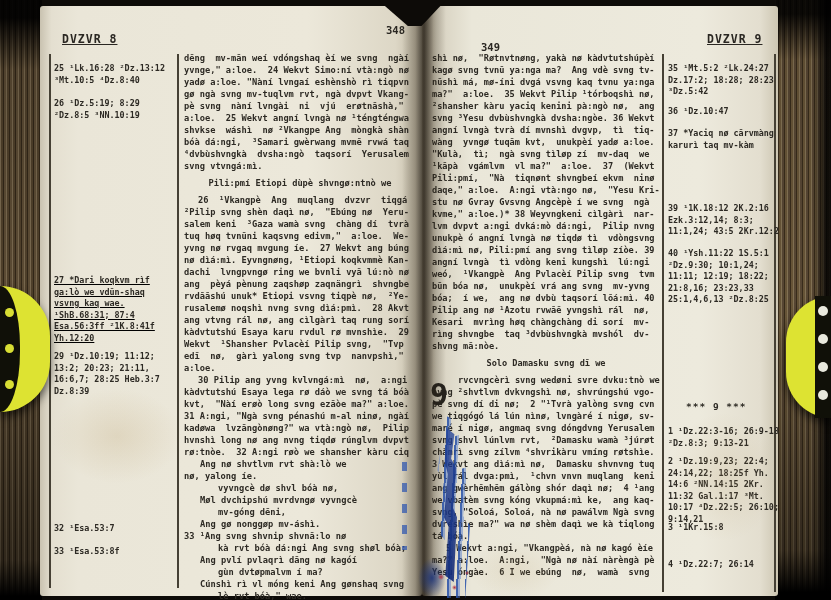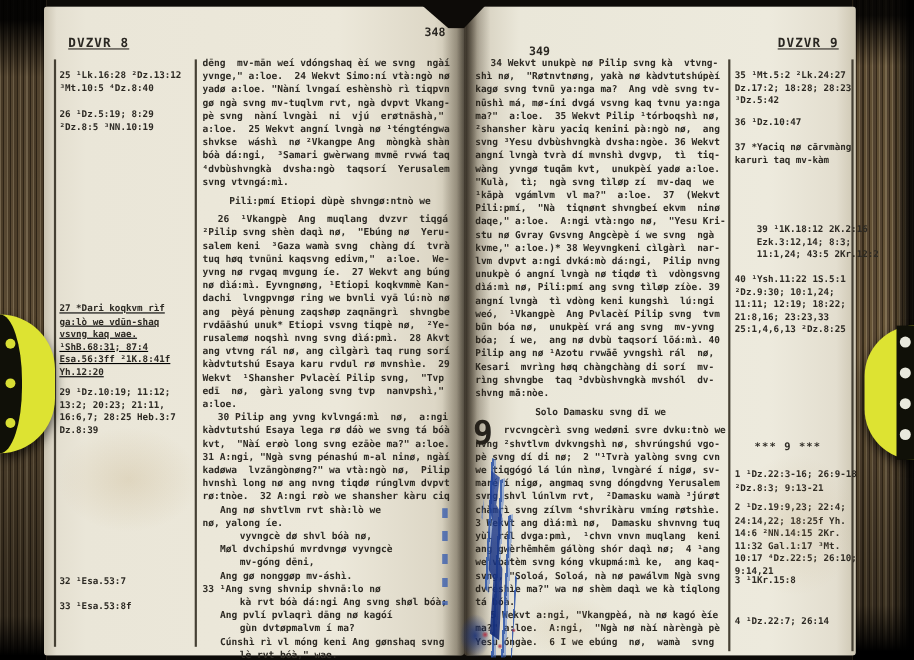--- a/index.html
+++ b/index.html
@@ -196,21 +196,21 @@
           <div class="mline">Dz.17:2; 18:28; 28:23</div>
           <div class="mline">³Dz.5:42</div>
         </div>
         <div class="mgroup" style="top: 100px; left: 0px; width: 100%;">
           <div class="mline">36 ¹Dz.10:47</div>
         </div>
         <div class="mgroup" style="top: 122px; left: 0px; width: 100%;">
           <div class="mline">37 *Yaciq nø cārvmàng</div>
           <div class="mline">karurì taq mv-kàm</div>
         </div>
-        <div class="mgroup" style="top: 197px; left: 0px; width: 100%; margin-left: 20px;">
+        <div class="mgroup" style="top: 197px; left: 0px; width: 100%;">
           <div class="mline">39 ¹1K.18:12 2K.2:16</div>
           <div class="mline">Ezk.3:12,14; 8:3;</div>
           <div class="mline">11:1,24; 43:5 2Kr.12:2</div>
         </div>
         <div class="mgroup" style="top: 242px; left: 0px; width: 100%;">
           <div class="mline">40 ¹Ysh.11:22 1S.5:1</div>
           <div class="mline">²Dz.9:30; 10:1,24;</div>
           <div class="mline">11:11; 12:19; 18:22;</div>
           <div class="mline">21:8,16; 23:23,33</div>
           <div class="mline">25:1,4,6,13 ²Dz.8:25</div>
@@ -232,21 +232,20 @@
         </div>
         <div class="mgroup" style="top: 516px; left: 0px; width: 100%;">
           <div class="mline">3 ¹1Kr.15:8</div>
         </div>
         <div class="mgroup" style="top: 553px; left: 0px; width: 100%;">
           <div class="mline">4 ¹Dz.22:7; 26:14</div>
         </div>
       </div>
 
     <div class="body-col" style="left:10px;top:46px;width:228px;">
-        <div class="line p">34 Wekvt unukpè nø Pilip svng kà  vtvng-</div>
         <div class="line">shì nø,  "Røtnvtnøng, yakà nø kàdvtutshúpèí</div>
         <div class="line">kagø svng tvnū ya:nga ma?  Ang vdè svng tv-</div>
         <div class="line">nūshì má, mø-íni dvgá vsvng kaq tvnu ya:nga</div>
         <div class="line">ma?"  a:loe.  35 Wekvt Pilip ¹tórboqshì nø,</div>
         <div class="line">²shansher kàru yaciq kenini pà:ngò nø,  ang</div>
         <div class="line">svng ³Yesu dvbùshvngkà dvsha:ngòe. 36 Wekvt</div>
         <div class="line">angní lvngà tvrà dí mvnshì dvgvp,  tì  tiq-</div>
         <div class="line">wàng  yvngø tuqām kvt,  unukpèí yadø a:loe.</div>
         <div class="line">"Kulà,  tì;  ngà svng tìløp zí  mv-daq  we</div>
         <div class="line">¹kāpà  vgámlvm  vl ma?"  a:loe.  37  (Wekvt</div>

